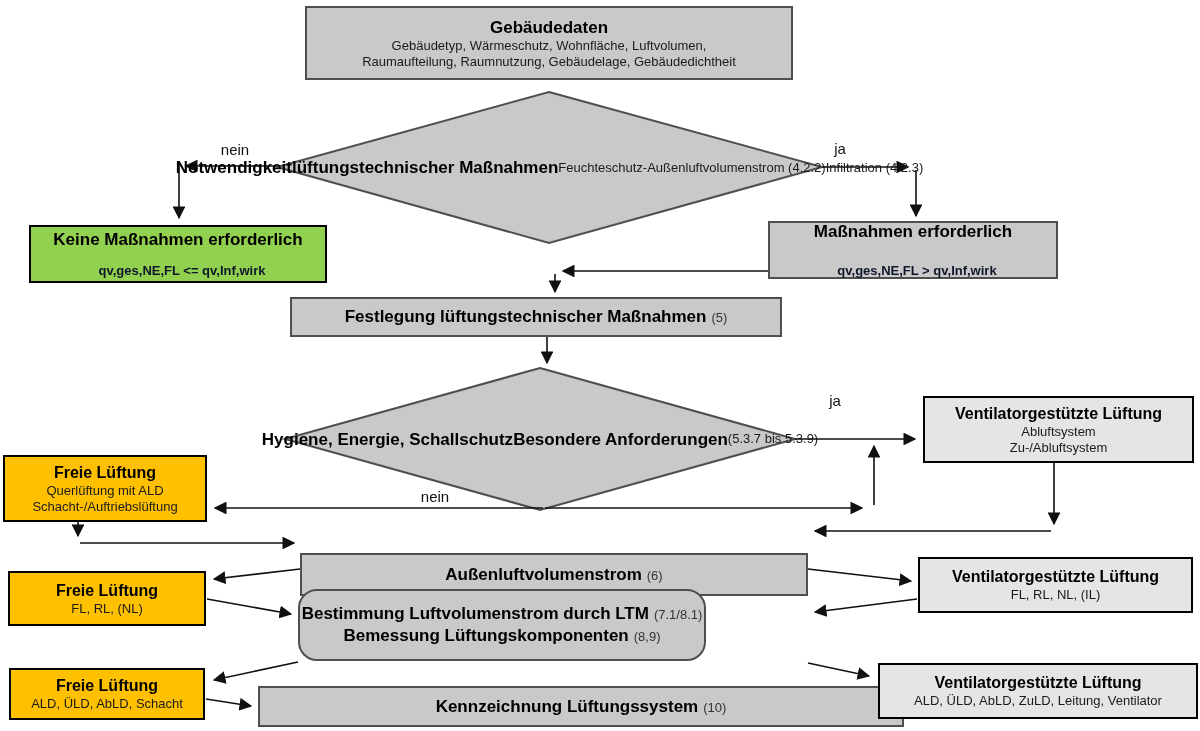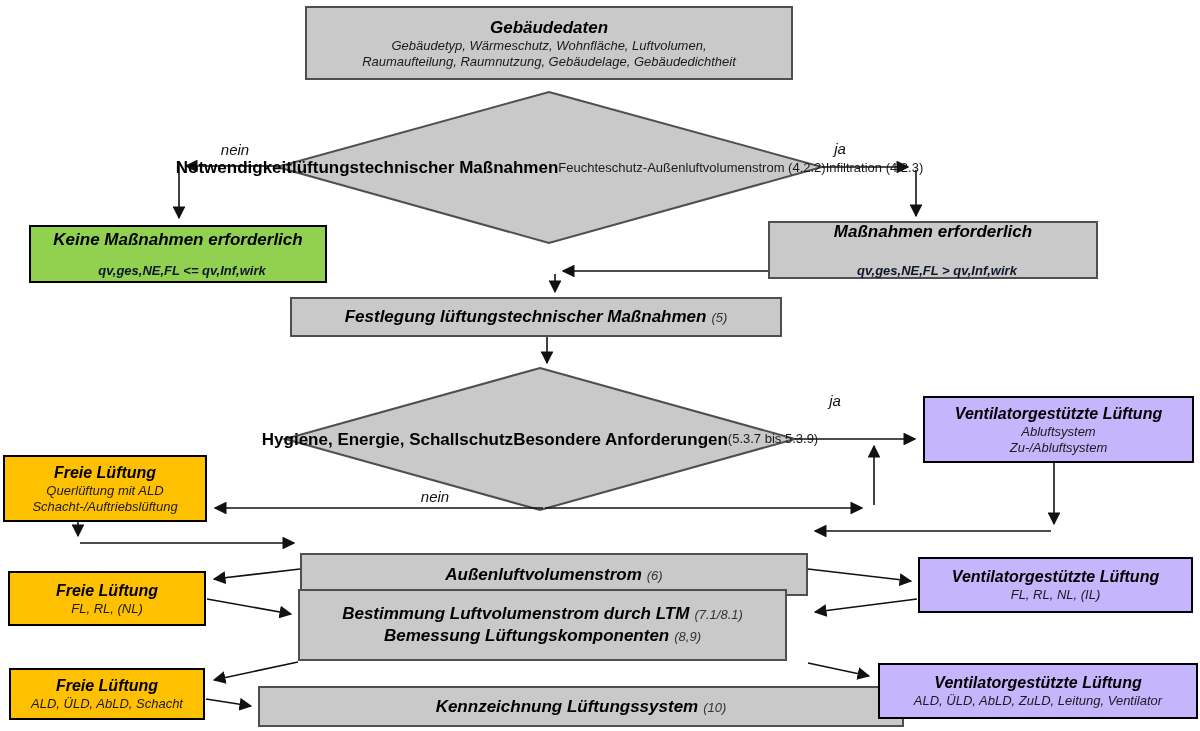--- a/index.html
+++ b/index.html
@@ -1,33 +1,33 @@
 <!DOCTYPE html>
 <html><head>
 <meta charset="utf-8">
 <style>
   html,body{margin:0;padding:0;background:#fff;}
   #canvas{position:relative;width:1200px;height:731px;background:#fff;overflow:hidden;
           font-family:"Liberation Sans", sans-serif;}
   #arrows{position:absolute;left:0;top:0;z-index:1;}
   .box{position:absolute;box-sizing:border-box;display:flex;flex-direction:column;
-       justify-content:center;align-items:center;text-align:center;z-index:2;padding:1px 4px;font-style:italic;}
+       justify-content:center;align-items:center;text-align:center;z-index:2;padding:1px 4px;}
   .gray{background:#c9c9c9;border:2px solid #4f4f4f;}
   .green{background:#92d050;border:2px solid #000;gap:12px;}
   .orange{background:#ffc000;border:2px solid #000;}
-  .purple{background:#c4b5fd;border:2px solid #000;}
+  .purple{background:#e5e5e5;border:2px solid #000;}
   .dtext{position:absolute;display:flex;justify-content:center;
          align-items:center;text-align:center;z-index:2;}
   .title{font-weight:bold;font-size:17px;line-height:21px;color:#000;white-space:nowrap;}
   .title-sm{font-weight:bold;font-size:16px;line-height:20px;color:#000;white-space:nowrap;}
   .sub{font-size:13px;line-height:16px;color:#1a1a1a;white-space:nowrap;}
   .formula{font-weight:bold;font-size:13px;line-height:17px;color:#0f172a;white-space:nowrap;margin-left:8px;}
   .ref{font-weight:normal;font-size:13px;color:#333;margin-left:5px;}
   .edge-label{position:absolute;font-size:15px;line-height:17px;color:#111;z-index:3;
-              text-align:center;font-style:italic;}
+              text-align:center;}
 </style>
 </head>
 <body>
 
 <div id="canvas">
 
   <svg id="arrows" width="1200" height="731" viewBox="0 0 1200 731">
     <defs>
       <marker id="ah" viewBox="0 0 10 10" refX="9" refY="5" markerWidth="8" markerHeight="8" orient="auto-start-reverse">
         <path d="M0,0 L10,5 L0,10 z" fill="#111"></path>
@@ -80,21 +80,21 @@
   <div class="edge-label" style="left:205px;top:141px;width:60px;">nein</div>
   <div class="edge-label" style="left:820px;top:140px;width:40px;">ja</div>
   <div class="edge-label" style="left:405px;top:488px;width:60px;">nein</div>
   <div class="edge-label" style="left:815px;top:392px;width:40px;">ja</div>
 
   <div class="box green" style="left:29px;top:225px;width:298px;height:58px;">
     <div class="title">Keine Maßnahmen erforderlich</div>
     <div class="formula">qv,ges,NE,FL &lt;= qv,Inf,wirk</div>
   </div>
 
-  <div class="box gray" style="left:768px;top:221px;width:330px;height:58px;gap:20px;">
+  <div class="box gray" style="left:768px;top:221px;width:290px;height:58px;gap:20px;">
     <div class="title">Maßnahmen erforderlich</div>
     <div class="formula">qv,ges,NE,FL &gt; qv,Inf,wirk</div>
   </div>
 
   <div class="box gray" style="left:290px;top:297px;width:492px;height:40px;">
     <div class="title">
       <span>Festlegung lüftungstechnischer Maßnahmen</span><span class="ref">(5)</span>
     </div>
   </div>
 
@@ -125,21 +125,21 @@
   <div class="box orange" style="left:8px;top:571px;width:198px;height:55px;">
     <div class="title-sm">Freie Lüftung</div>
     <div class="sub">FL, RL, (NL)</div>
   </div>
 
   <div class="box purple" style="left:918px;top:557px;width:275px;height:56px;">
     <div class="title-sm">Ventilatorgestützte  Lüftung</div>
     <div class="sub">FL, RL, NL, (IL)</div>
   </div>
 
-  <div class="box gray" style="left:298px;top:589px;width:489px;height:72px;">
+  <div class="box gray" style="left:298px;top:589px;width:408px;height:72px;border-radius:19px;">
     <div class="title">
       <span>Bestimmung Luftvolumenstrom durch LTM</span><span class="ref">(7.1/8.1)</span>
     </div>
     <div class="title">
       <span>Bemessung Lüftungskomponenten</span><span class="ref">(8,9)</span>
     </div>
   </div>
 
   <div class="box orange" style="left:9px;top:668px;width:196px;height:52px;">
     <div class="title-sm">Freie Lüftung</div>

